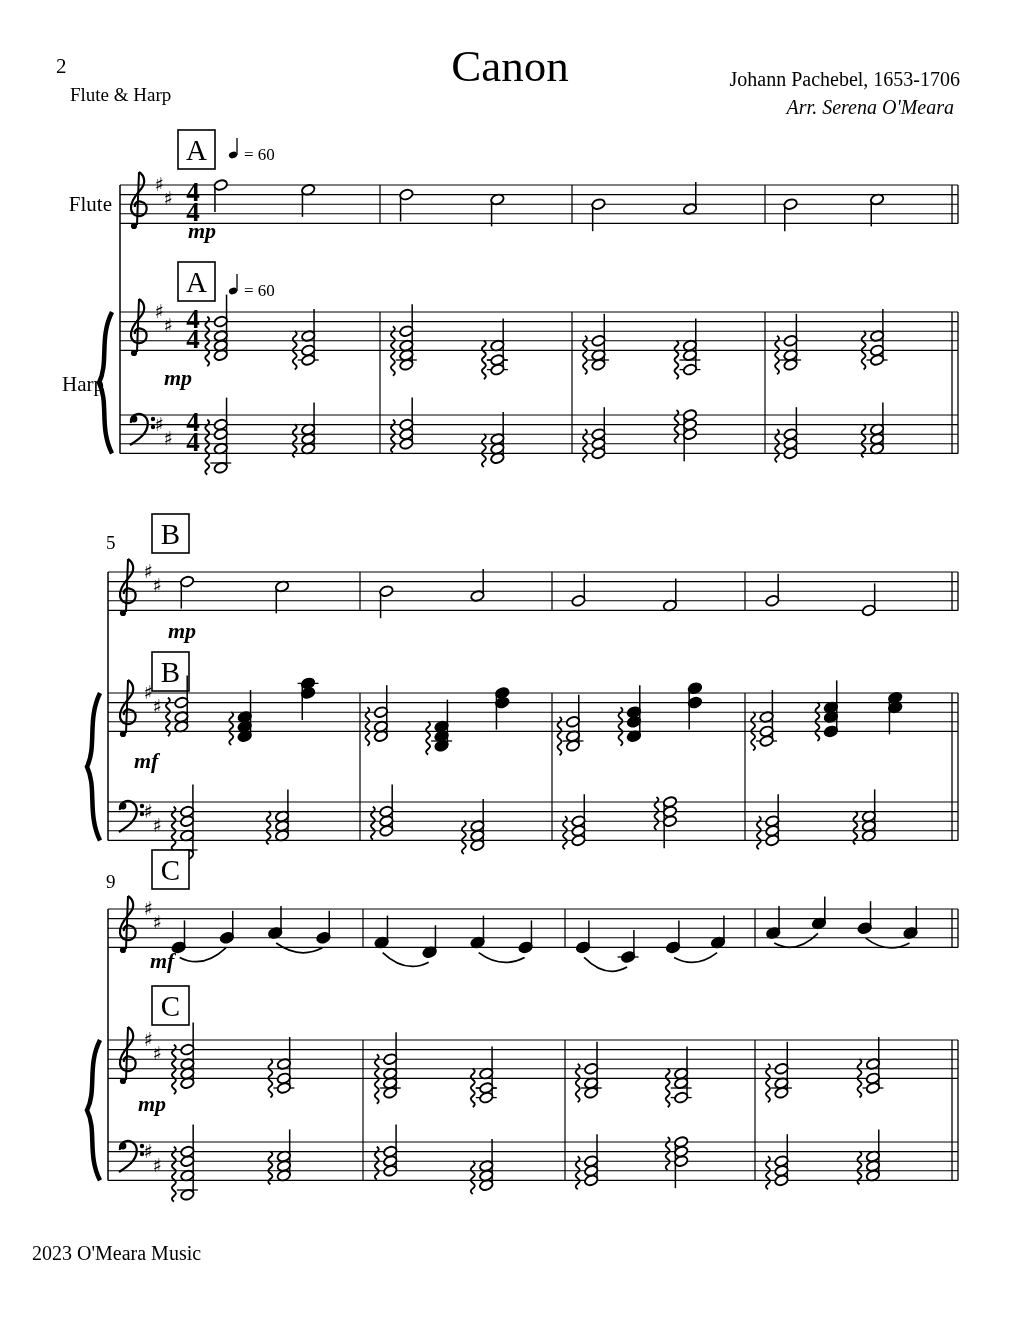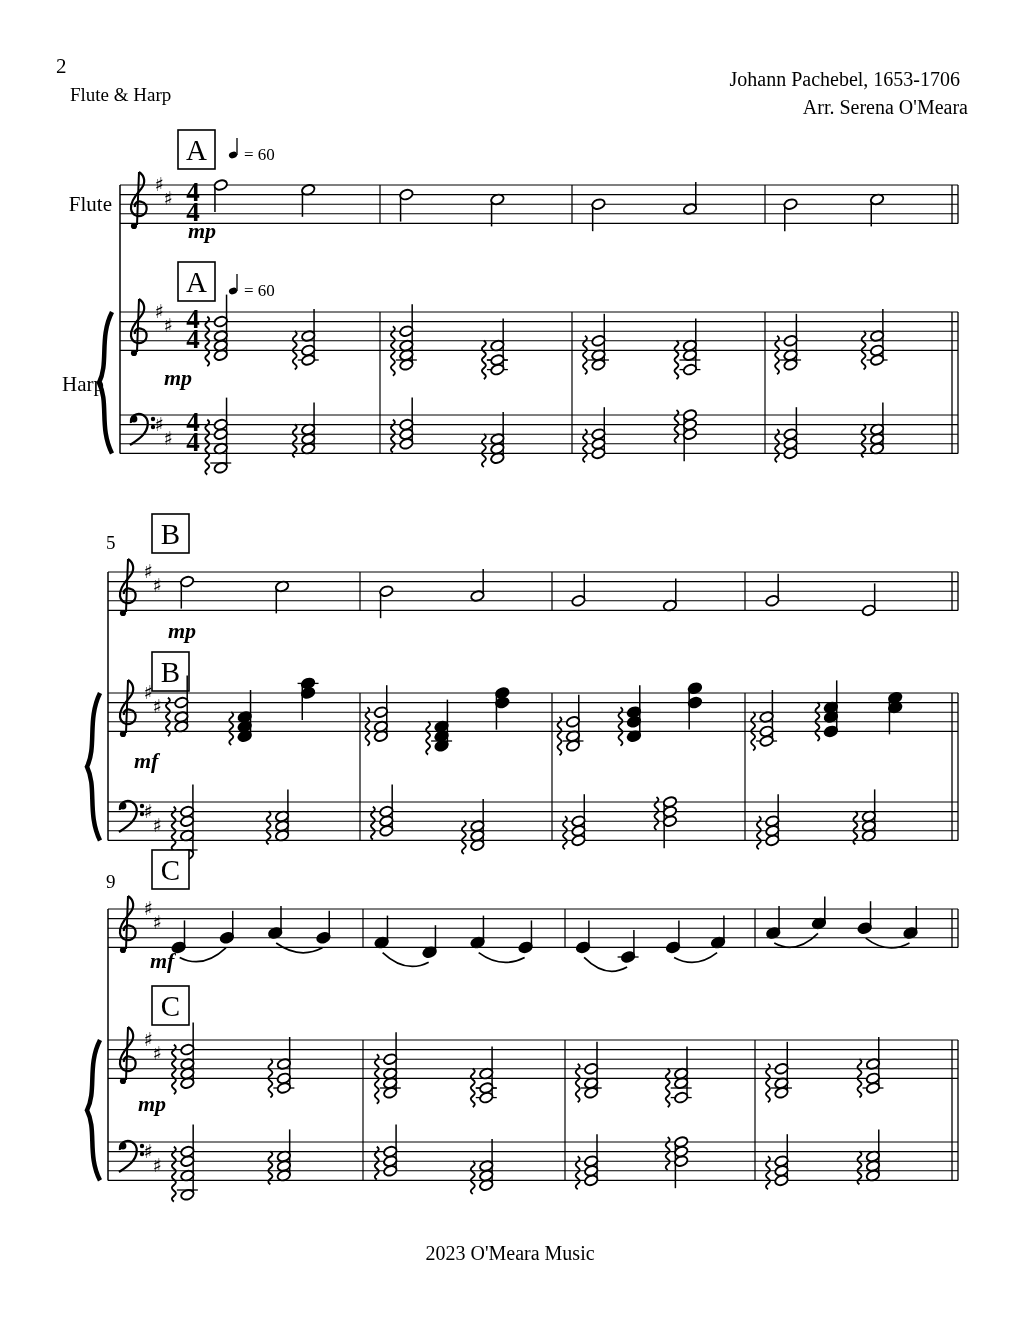--- a/index.html
+++ b/index.html
@@ -6,34 +6,35 @@
   .page{
     position:relative;width:1020px;height:1320px;background:#ffffff;
     margin:0 auto;overflow:hidden;color:#000;
     font-family:"Liberation Serif", serif;
   }
   .page *{box-sizing:border-box;}
   .pgnum{position:absolute;left:56px;top:54px;font-size:21px;}
   .part{position:absolute;left:70px;top:84px;font-size:19px;}
   .title{position:absolute;left:0;top:44px;width:1020px;text-align:center;font-size:45px;line-height:1;}
   .composer{position:absolute;right:60px;top:68px;font-size:20px;}
-  .arranger{position:absolute;right:52px;top:96px;font-size:20px;text-align:right;}
+  .arranger{position:absolute;right:66px;top:96px;font-size:20px;text-align:right;font-style:italic;}
   .inst{position:absolute;font-size:21px;text-align:right;}
   .inst.flute{left:40px;top:192px;width:72px;text-align:right;}
   .inst.harp{left:40px;top:372px;width:64px;}
-  .footer{position:absolute;left:0;top:1242px;width:1020px;text-align:center;font-size:20px;}
+  .footer{position:absolute;left:0;top:1242px;width:1020px;text-align:left;font-size:20px;padding-left:32px;}
   svg#score{position:absolute;left:0;top:0;}
   text{user-select:none;}
 </style>
 </head>
 <body>
 
 <div class="page">
   <div class="pgnum">2</div>
   <div class="part">Flute &amp; Harp</div>
+  <div class="title">Canon</div>
   <div class="composer">Johann Pachebel, 1653-1706</div>
   <div class="arranger">Arr. Serena O'Meara</div>
   <div class="inst flute">Flute</div>
   <div class="inst harp">Harp</div>
   <svg id="score" width="1020" height="1320" viewBox="0 0 1020 1320" xmlns="http://www.w3.org/2000/svg">
       <g>
         <g>
           <line x1="120" y1="185" x2="958" y2="185" stroke="#000" stroke-width="1.1"></line>
           <line x1="120" y1="194.6" x2="958" y2="194.6" stroke="#000" stroke-width="1.1"></line>
           <line x1="120" y1="204.2" x2="958" y2="204.2" stroke="#000" stroke-width="1.1"></line>

